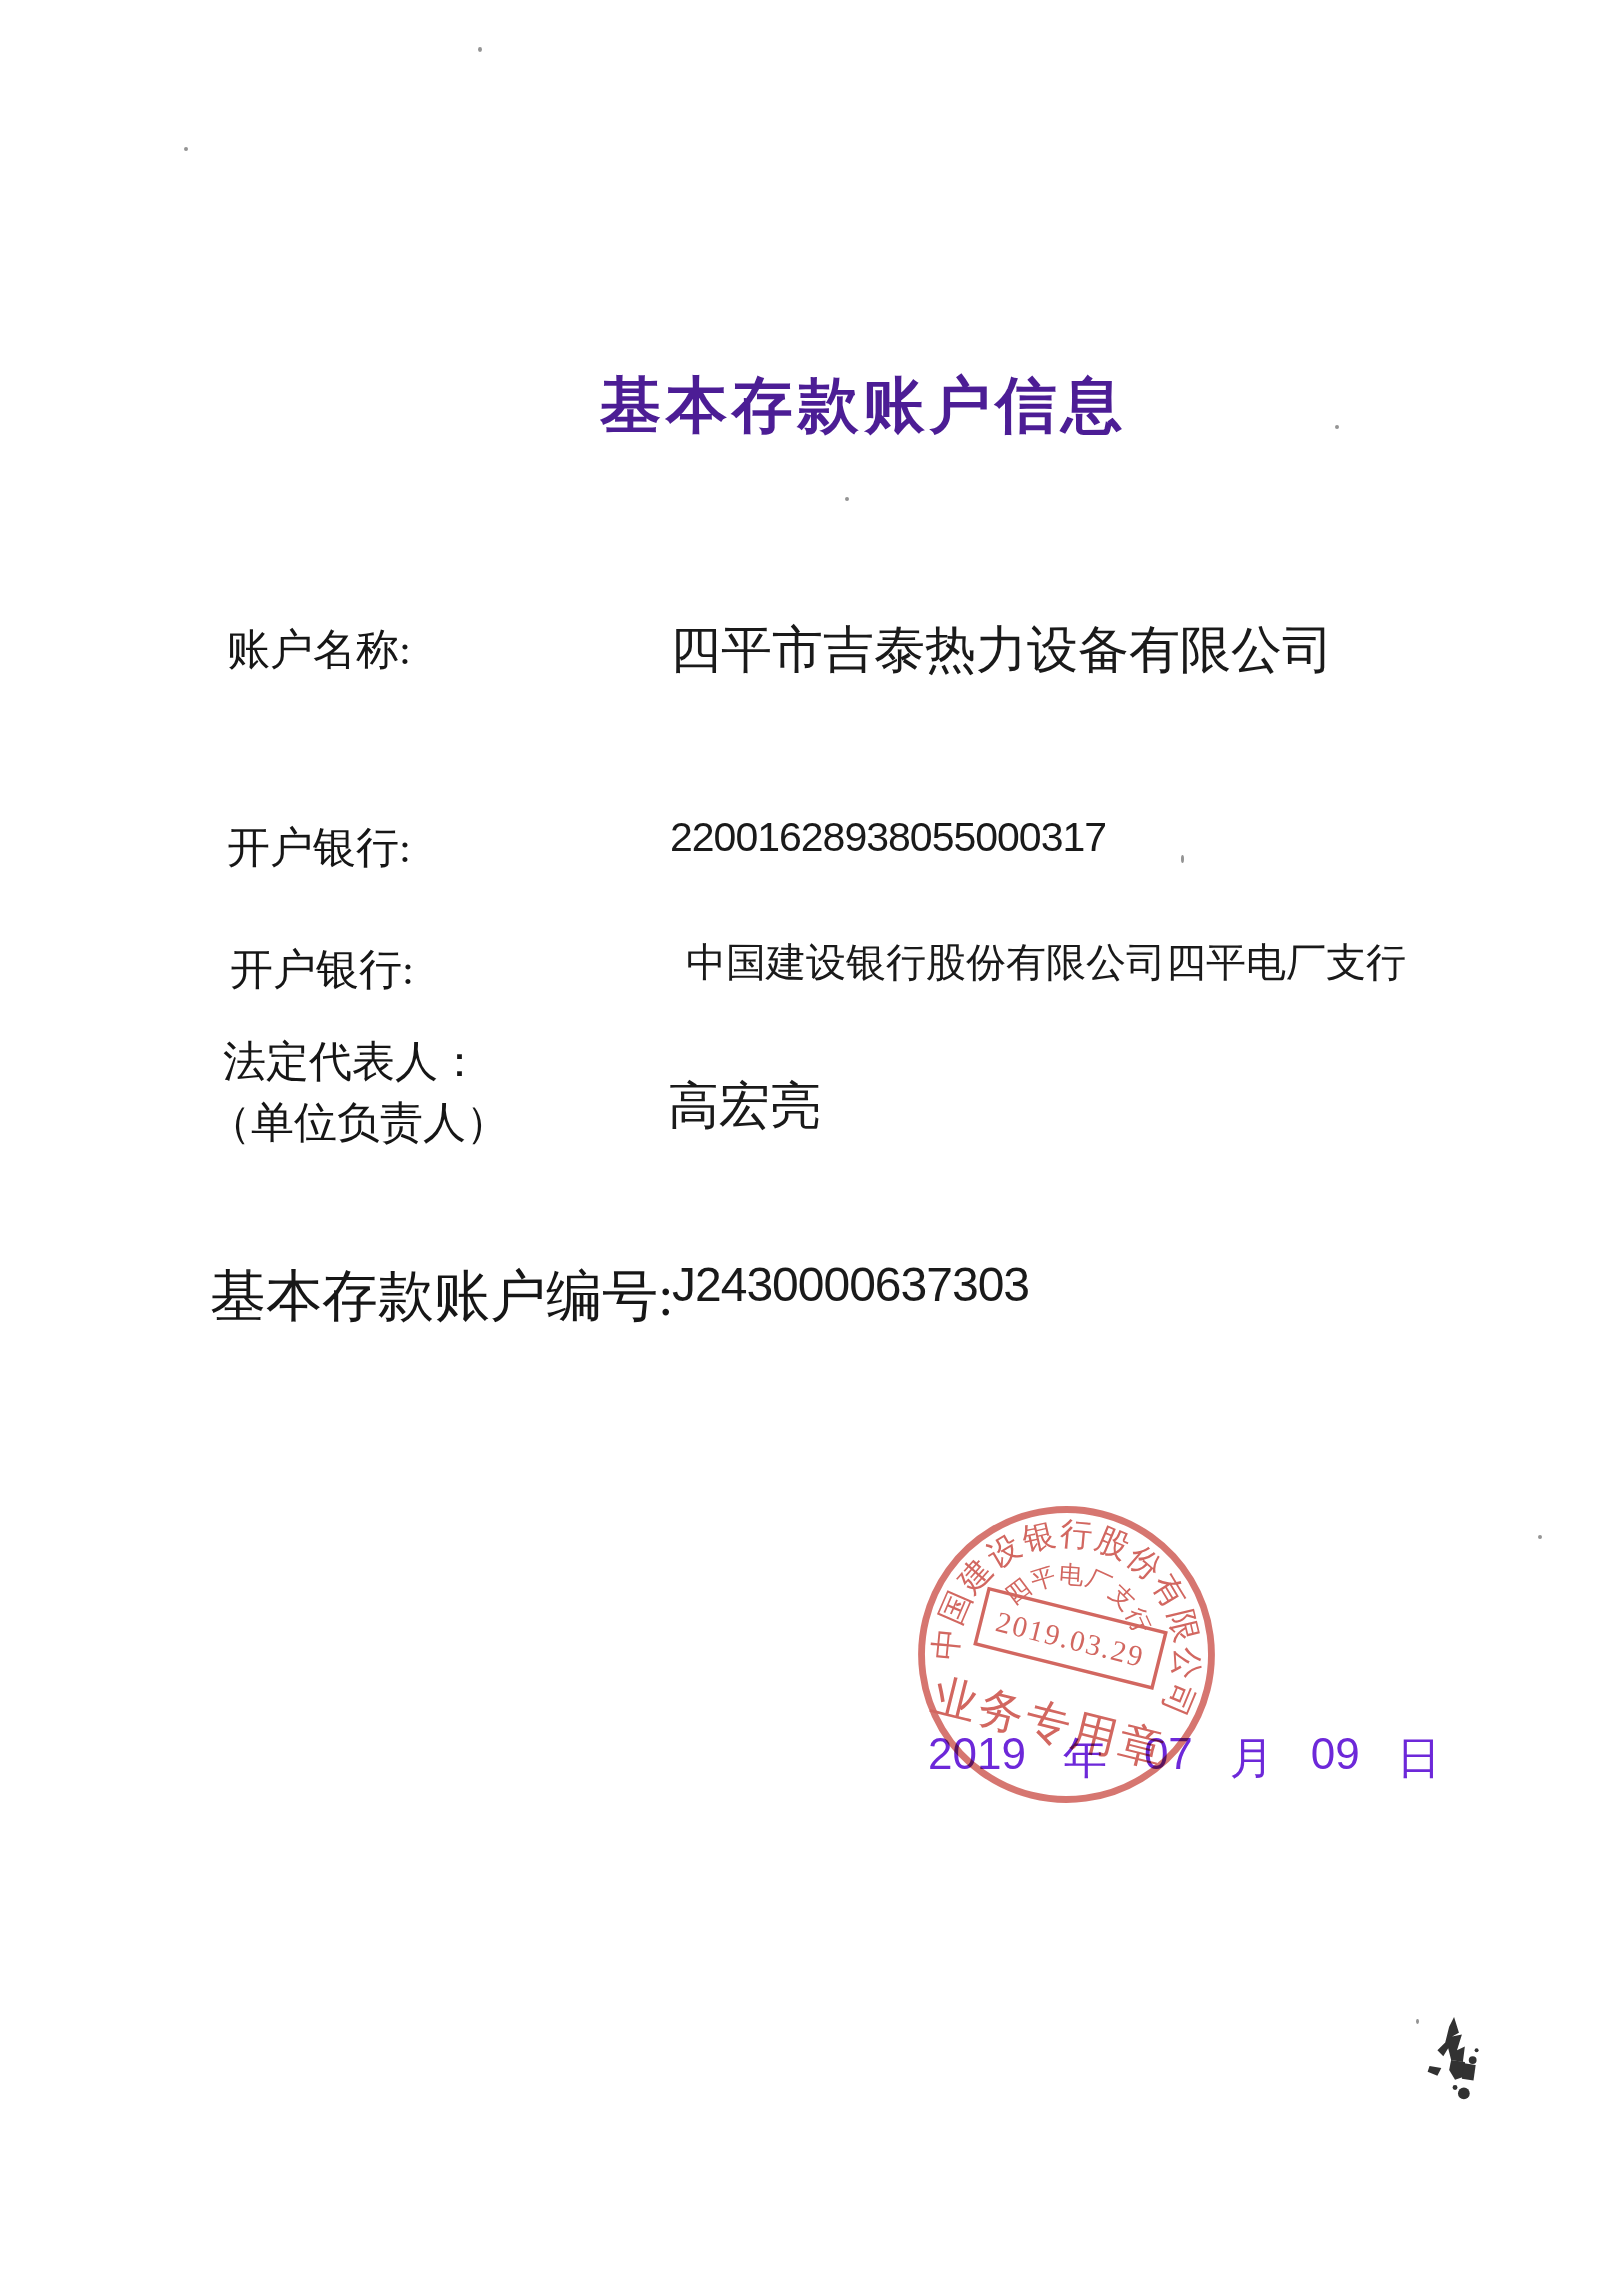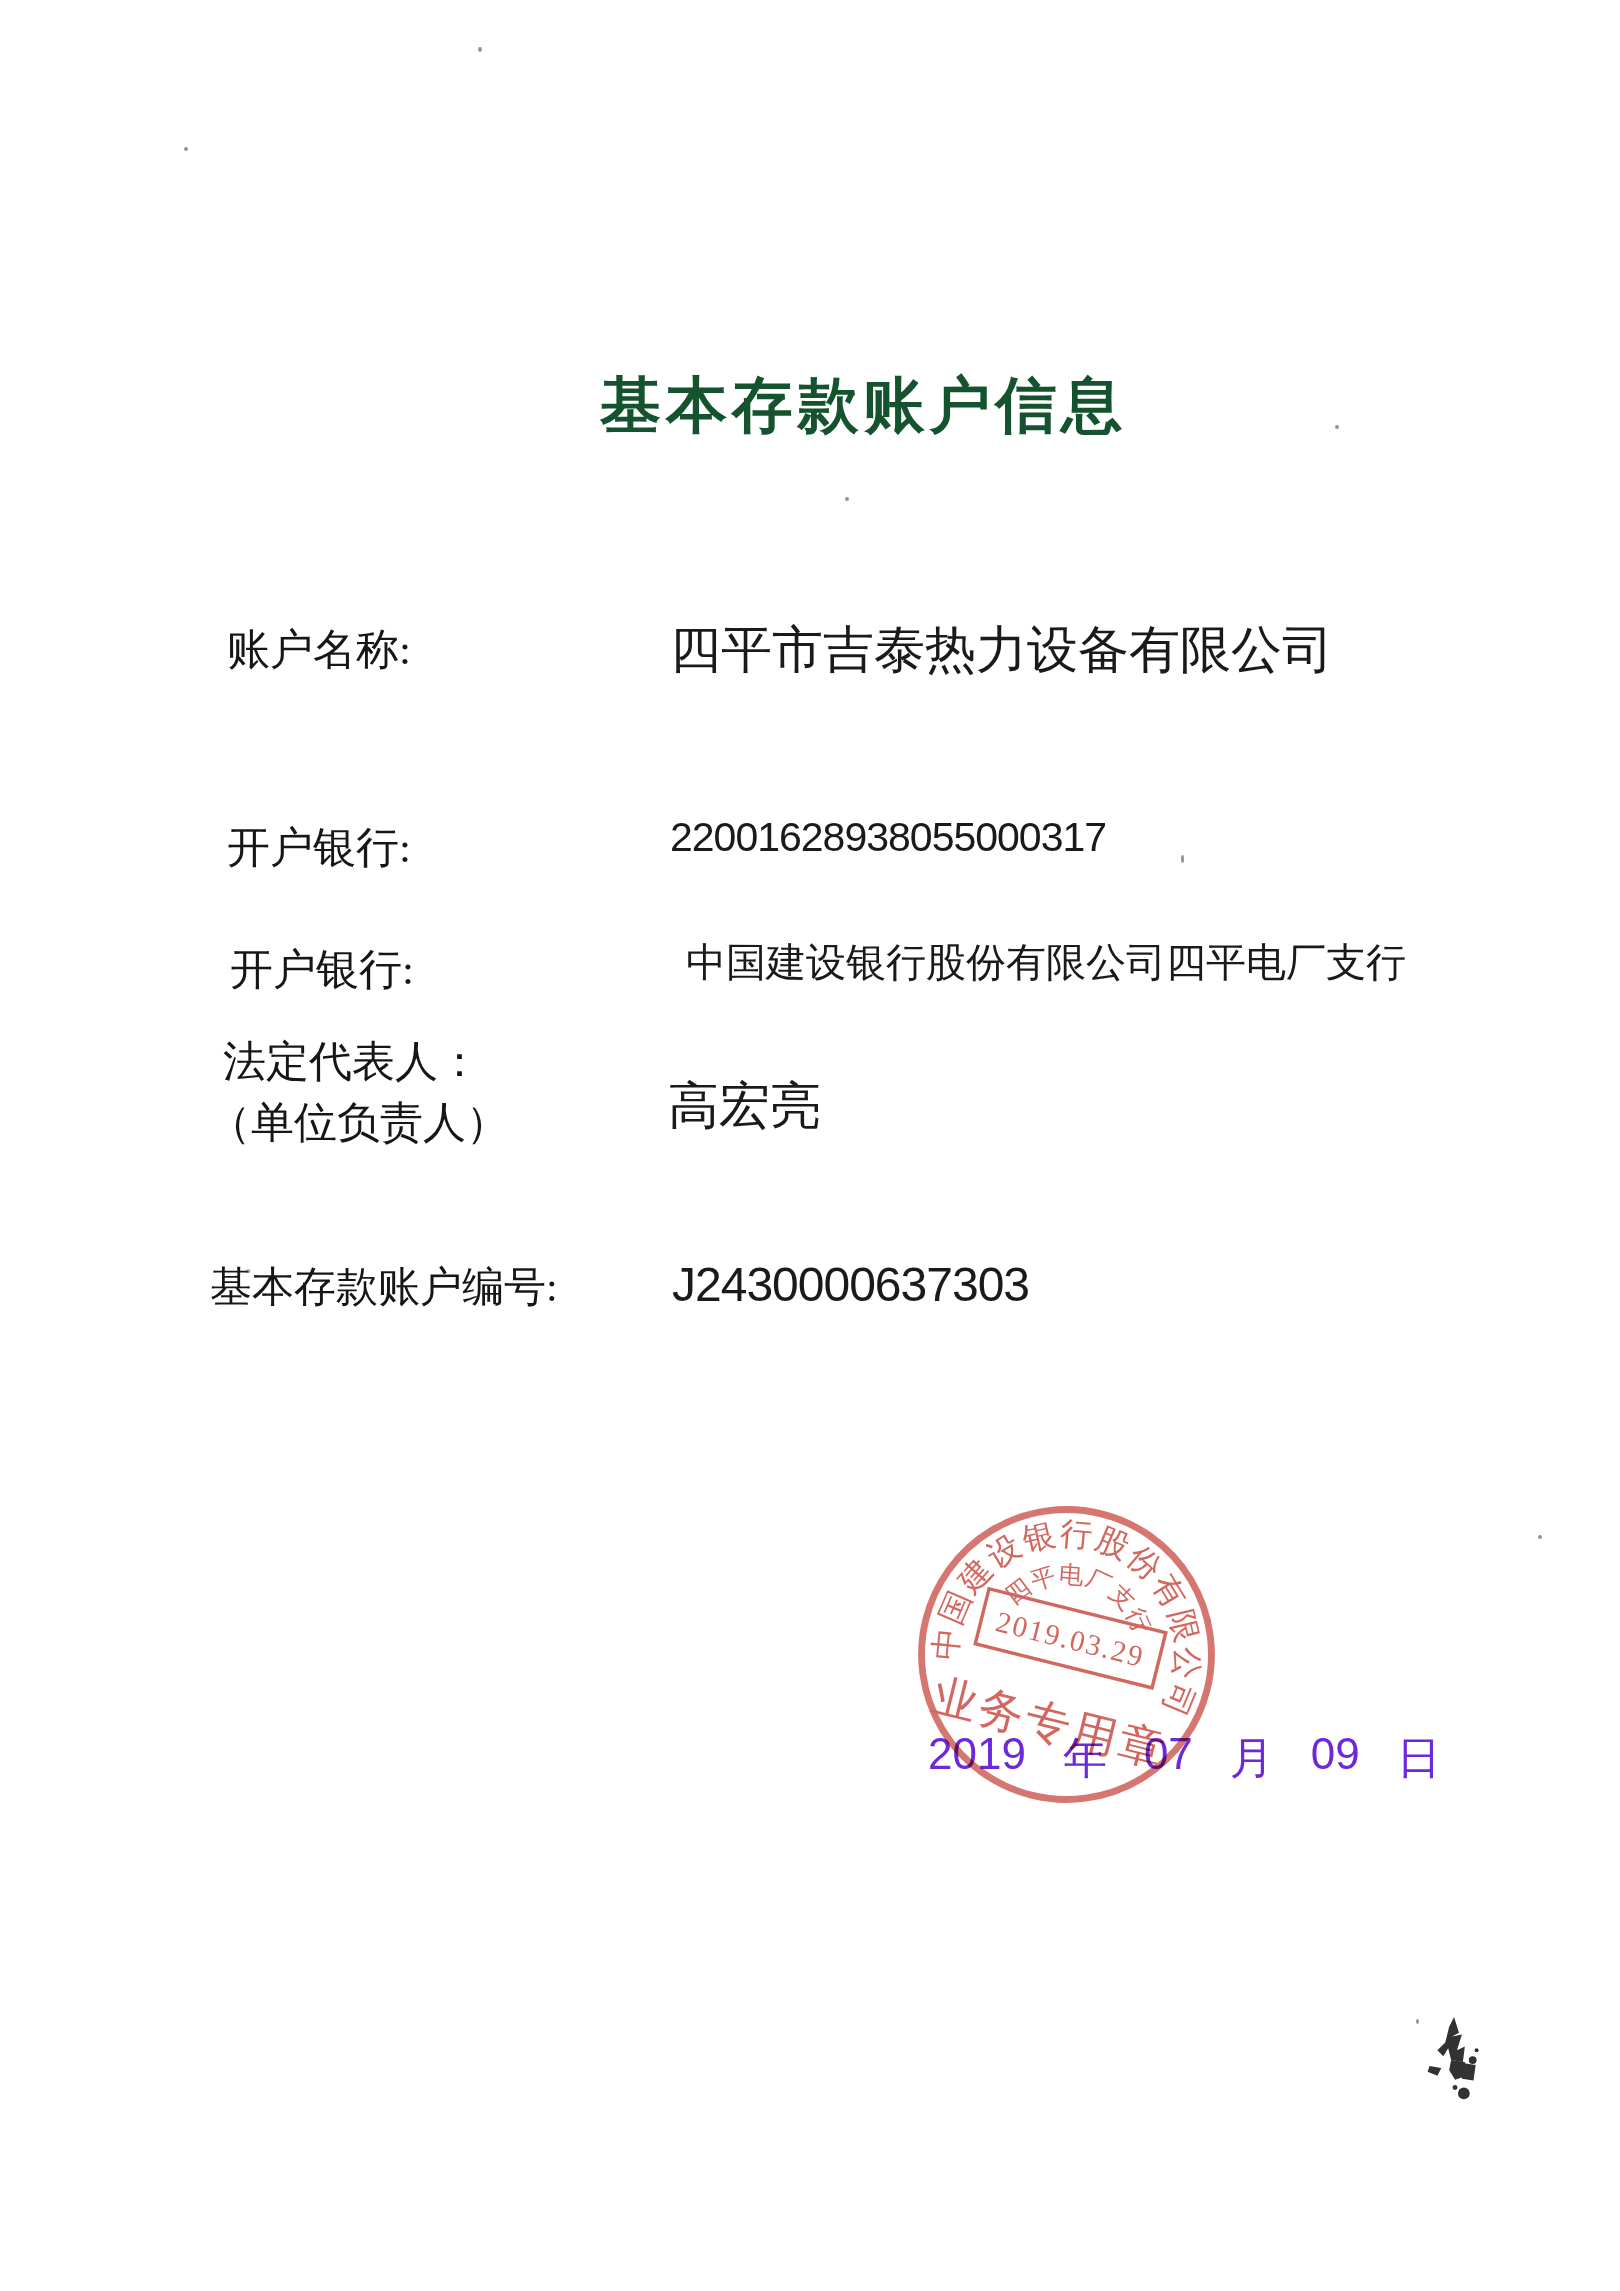--- a/index.html
+++ b/index.html
@@ -14,39 +14,39 @@
     color: #1c1c1c;
   }
   .title {
     position: absolute;
     left: 600px;
     top: 365px;
     margin: 0;
     font-size: 61px;
     font-weight: 700;
     letter-spacing: 4.9px;
-    color: #14532d;
+    color: #4c1d95;
   }
   .label, .value { position: absolute; white-space: nowrap; }
   .label { font-size: 43px; color: #161616; }
   .value { font-size: 51px; color: #1a1a1a; }
   .num {
     font-family: "Liberation Sans", "DejaVu Sans", sans-serif;
     letter-spacing: -1px;
   }
   .l1 { left: 227px; top: 621px; }
   .v1 { left: 670px; top: 616px; }
   .l2 { left: 227px; top: 819px; }
   .v2 { left: 670px; top: 814px; font-size: 41px; }
   .l3 { left: 230px; top: 941px; }
   .v3 { left: 686px; top: 935px; font-size: 40px; }
   .l4a { left: 223px; top: 1033px; }
   .l4b { left: 208px; top: 1094px; }
   .v4 { left: 668px; top: 1072px; font-family: Liberation Serif, serif; }
-  .l5 { left: 210px; top: 1259px; font-size: 42px; text-align: center; }
+  .l5 { left: 210px; top: 1259px; font-size: 56px; text-align: center; }
   .v5 { left: 672px; top: 1257px; font-size: 48px; }
 
   .issue-date {
     position: absolute;
     left: 928px;
     top: 1729px;
     display: flex;
     gap: 37px;
     font-size: 44px;
     color: #6d28d9;

